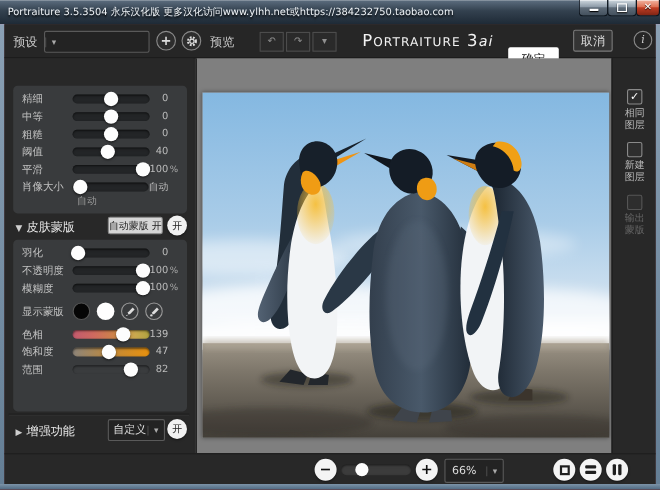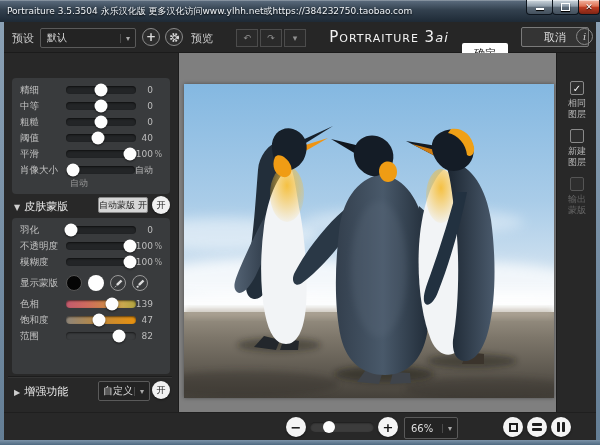--- a/index.html
+++ b/index.html
@@ -32,21 +32,21 @@
   .circ-btn{position:absolute;width:18px;height:18px;border:1.5px solid #8a8a8a;border-radius:50%;background:#2d2d2d;
     color:#ddd;display:flex;align-items:center;justify-content:center;box-sizing:border-box;}
   .undo-group{position:absolute;left:232px;top:7px;display:flex;gap:2px;}
   .undo-group .ub{width:20px;height:16px;background:#2a2a2a;border:1px solid #4c4c4c;color:#909090;
     font-size:9px;display:flex;align-items:center;justify-content:center;}
   .logo{position:absolute;left:320px;top:6px;width:130px;text-align:center;color:#f2f2f2;font-size:15px;
     font-variant:small-caps;letter-spacing:1px;white-space:nowrap;}
   .logo i{font-variant:normal;font-style:italic;font-size:13px;}
   .btn-ok{position:absolute;left:458px;top:21px;width:46px;height:20px;background:#fff;color:#111;
     border-radius:2px;font-size:11px;display:flex;align-items:center;justify-content:center;}
-  .btn-cancel{position:absolute;left:517px;top:5px;width:68px;height:20px;background:#343434;color:#ddd;
+  .btn-cancel{position:absolute;left:517px;top:5px;width:36px;height:20px;background:#343434;color:#ddd;
     border:1px solid #7a7a7a;border-radius:2px;font-size:11px;display:flex;align-items:center;justify-content:center;box-sizing:border-box;}
   .btn-info{position:absolute;left:572px;top:6px;width:17px;height:17px;border:1.5px solid #8a8a8a;border-radius:50%;
     color:#ccc;font-size:10px;font-style:italic;font-family:"DejaVu Serif",serif;display:flex;align-items:center;justify-content:center;box-sizing:border-box;}
   
   .left-panel{position:absolute;left:0;top:31px;width:172px;height:359px;background:#282828;}
   .sec-head{position:absolute;left:0;width:172px;height:22px;}
   .sec-title{position:absolute;left:10px;top:4px;font-size:11px;color:#e8e8e8;}
   .sec-title .tri{font-size:8px;color:#cfcfcf;margin-right:4px;}
   .mini-btn{position:absolute;height:17px;background:#2e2e2e;border:1px solid #6a6a6a;border-radius:3px;
     color:#ddd;font-size:10px;display:flex;align-items:center;justify-content:center;box-sizing:border-box;}
@@ -115,21 +115,20 @@
   </div>
   <div class="edge edge-l"></div>
   <div class="edge edge-r"></div>
   <div class="edge edge-b"></div>
 
   <div class="app">
 
     <div class="toolbar">
       <span class="tb-label" style="left:8px">预设</span>
       <div class="select" style="left:36px;top:6px;width:94px">
-        <span class="sel-text">默认</span>
         <span class="sel-arrow">▾</span>
       </div>
       <div class="circ-btn" style="left:138px;top:6px;font-size:12px;font-weight:bold">
           <span>+</span>
         </div>
       <div class="circ-btn" style="left:161px;top:6px">
         <svg width="11" height="11" viewBox="0 0 16 16">
           <circle cx="8" cy="8" r="5.2" fill="none" stroke="#ddd" stroke-width="2.8" stroke-dasharray="2.4 1.8"></circle>
           <circle cx="8" cy="8" r="2.8" fill="none" stroke="#ddd" stroke-width="1.6"></circle>
         </svg>

